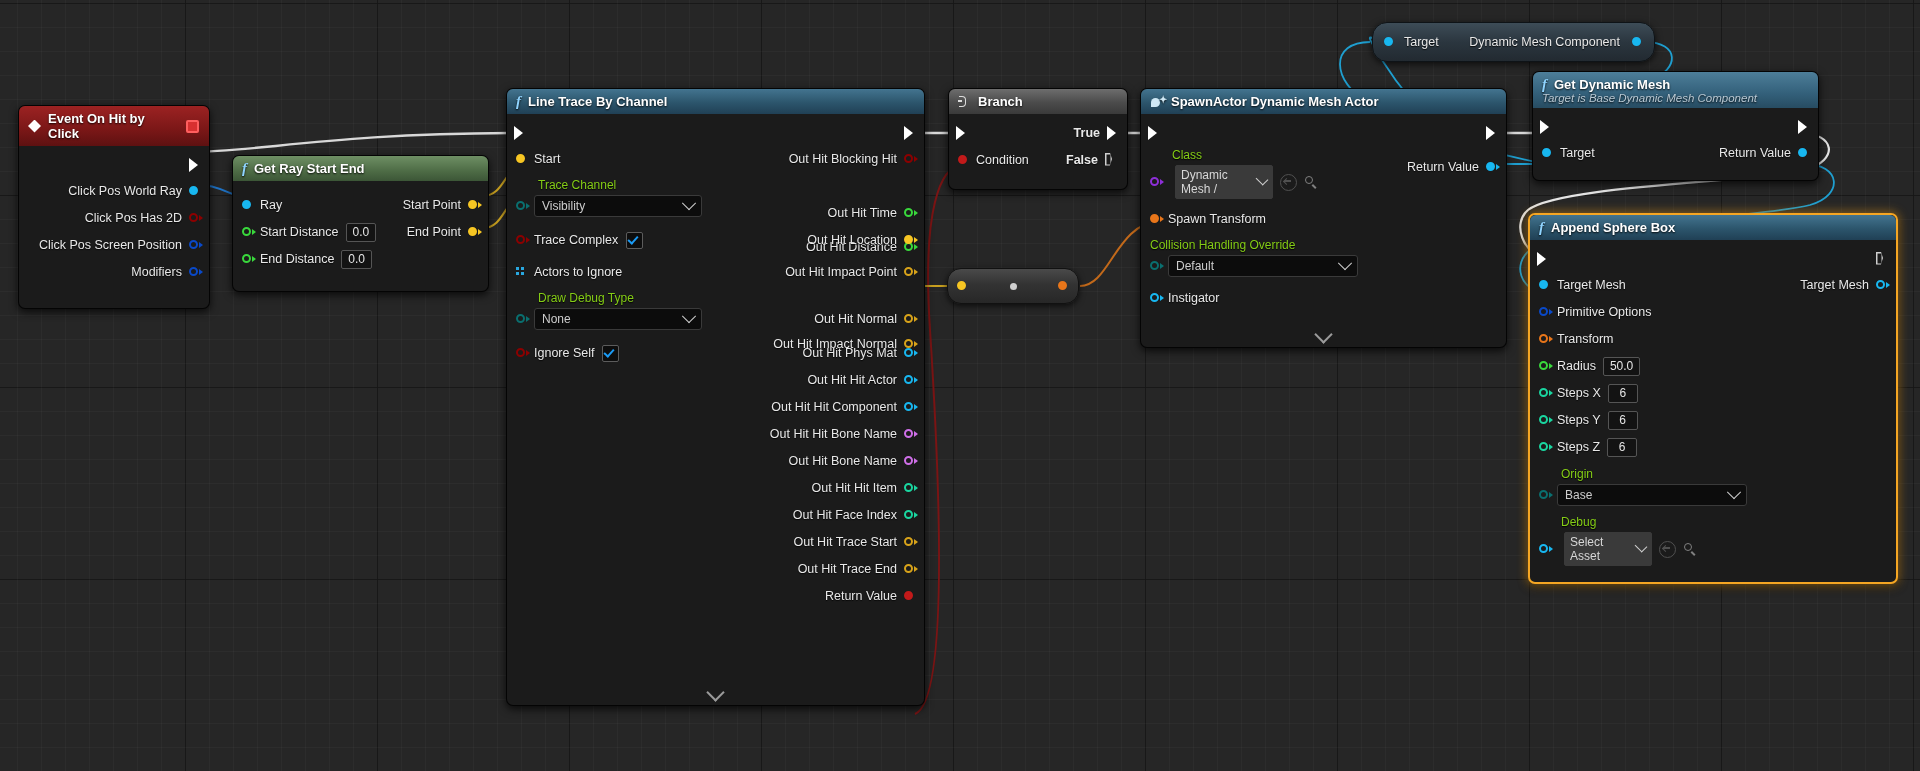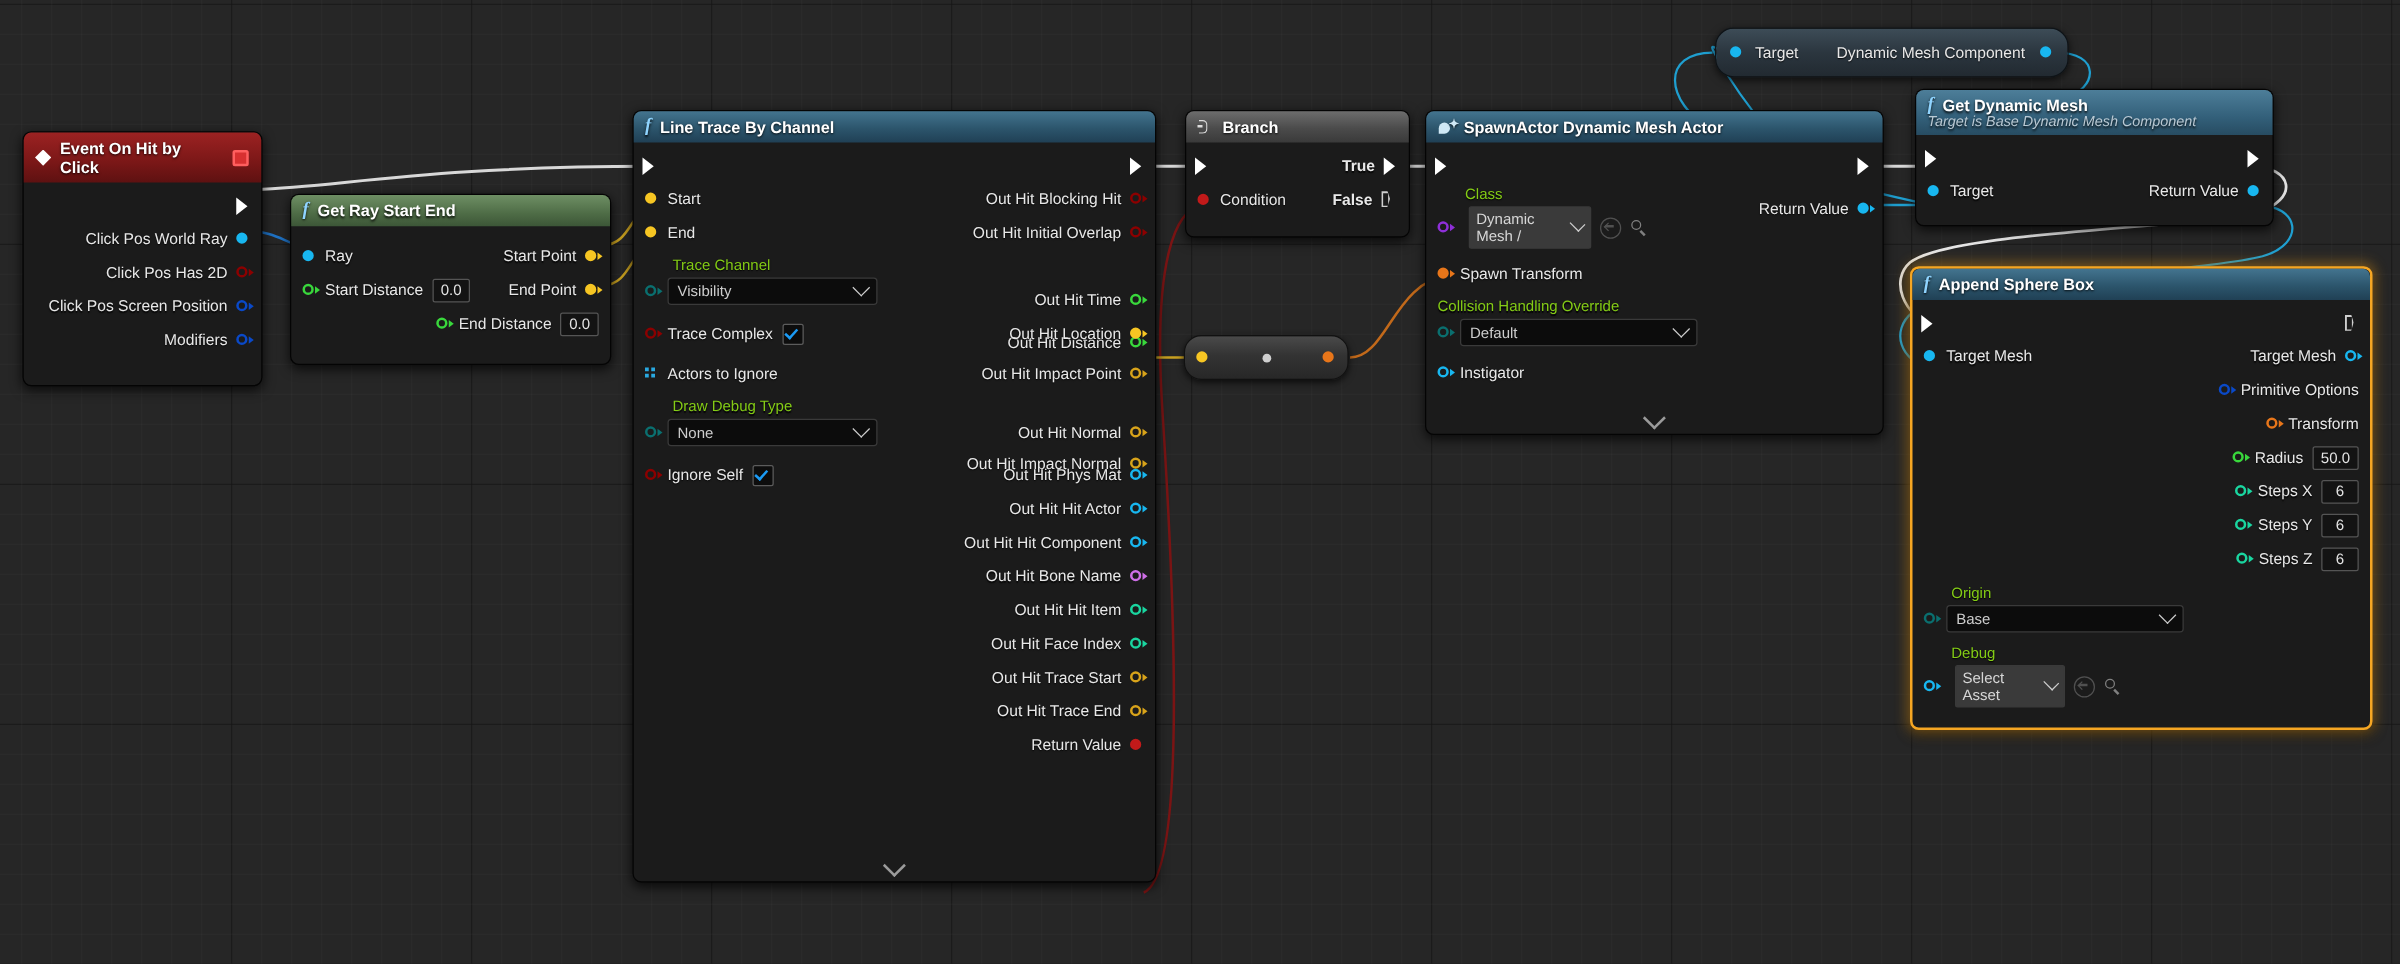--- a/index.html
+++ b/index.html
@@ -49,21 +49,21 @@
   .node-sub{font-size:11.5px;font-style:italic;font-weight:normal;color:#b9c9d4;text-shadow:0 1px 2px rgba(0,0,0,.9);}
   .head-fn{background:linear-gradient(to bottom,#43748f 0%,#2c556c 55%,#204055 100%);}
   .head-fn2{background:linear-gradient(to bottom,#4d7e99 0%,#33607a 60%,#274c62 100%);}
   .head-event{background:linear-gradient(to bottom,#9c2222 0%,#7a1717 60%,#5e1111 100%);}
   .head-pure{background:linear-gradient(to bottom,#6e8f64 0%,#4e6c46 60%,#3c5637 100%);}
   .head-grey{background:linear-gradient(to bottom,#6d6d6d 0%,#4b4b4b 55%,#3a3a3a 100%);}
   .node-body{padding:8px 0 10px 0;position:relative;}
 
   
   .row{display:flex;align-items:center;position:relative;min-height:22px;padding:0 9px;margin:2px 0;}
-  .row.spaced{margin:5px 0;justify-content:flex-end;}
+  .row.spaced{margin:5px 0;}
   .lbl{white-space:nowrap;color:#e8e8e8;font-size:12.5px;text-shadow:0 1px 1px rgba(0,0,0,.8);}
   .grow{flex:1;}
   .right{justify-content:flex-end;}
 
   
   .pin{width:11px;height:11px;flex:0 0 11px;position:relative;}
   .pin .dot{
     position:absolute;left:0;top:0;width:9px;height:9px;border-radius:50%;
     border:2px solid currentColor;box-sizing:border-box;
   }
@@ -307,32 +307,20 @@
         </span>
       <span class="lbl">Start</span>
       <span class="grow"></span>
       <span class="lbl">Out Hit Blocking Hit</span>
       <span class="pin pin-r" style="color:#8c0000">
           <span class="dot"></span>
           <span class="arw"></span>
         </span>
     </div>
 
-    <div class="row spaced">
-      <span class="pin pin-l filled no-arw" style="color:#f7c623">
-          <span class="dot"></span>
-        </span>
-      <span class="lbl">End</span>
-      <span class="grow"></span>
-      <span class="lbl">Out Hit Initial Overlap</span>
-      <span class="pin pin-r" style="color:#8c0000">
-          <span class="dot"></span>
-          <span class="arw"></span>
-        </span>
-    </div>
 
     <div style="position:relative;">
       <div class="row right" style="position:absolute;right:0;top:22px;width:240px;">
         <span class="lbl">Out Hit Time</span>
         <span class="pin pin-r" style="color:#39d83c">
             <span class="dot"></span>
             <span class="arw"></span>
           </span>
       </div>
       <div class="row right" style="position:absolute;right:0;top:56px;width:240px;">
@@ -436,20 +424,27 @@
     <div class="row right spaced" style="">
       <span class="lbl">Out Hit Hit Actor</span>
       <span class="pin pin-r" style="color:#18b7f0">
           <span class="dot"></span>
           <span class="arw"></span>
         </span>
     </div>
     <div class="row right spaced">
       <span class="lbl">Out Hit Hit Component</span>
       <span class="pin pin-r" style="color:#18b7f0">
+          <span class="dot"></span>
+          <span class="arw"></span>
+        </span>
+    </div>
+    <div class="row right spaced">
+      <span class="lbl">Out Hit Hit Bone Name</span>
+      <span class="pin pin-r" style="color:#cf6fe8">
           <span class="dot"></span>
           <span class="arw"></span>
         </span>
     </div>
     <div class="row right spaced">
       <span class="lbl">Out Hit Bone Name</span>
       <span class="pin pin-r" style="color:#cf6fe8">
           <span class="dot"></span>
           <span class="arw"></span>
         </span>

